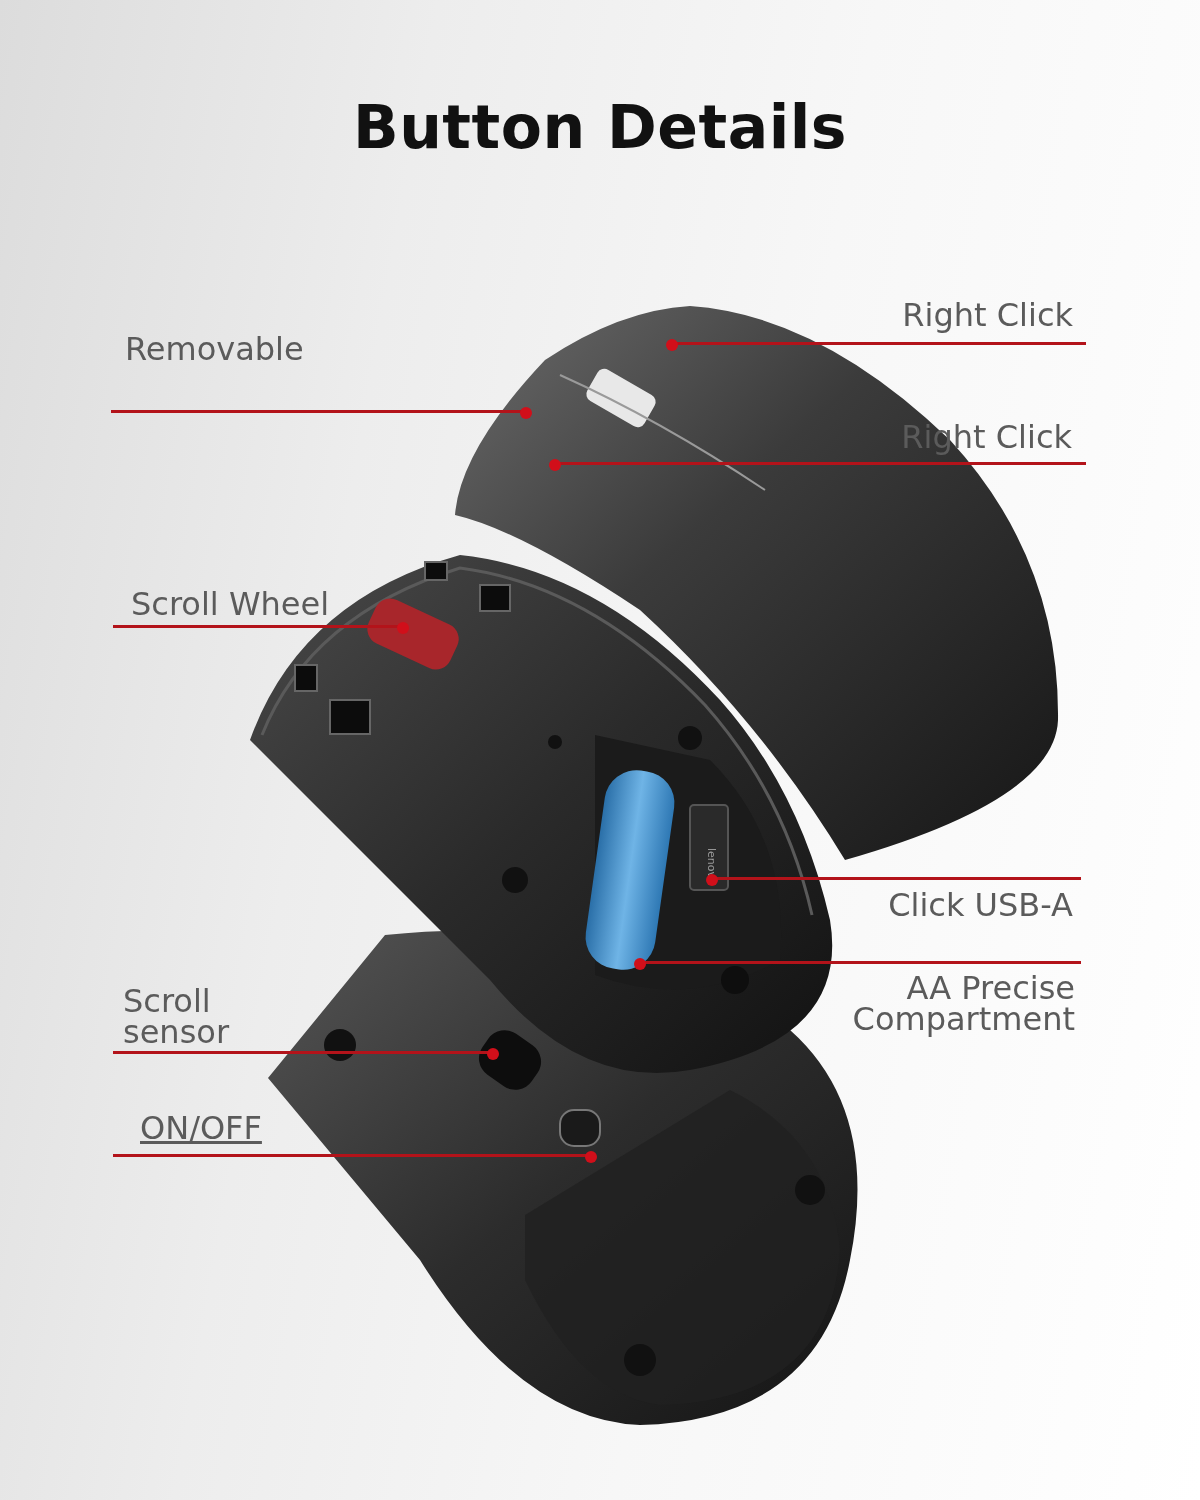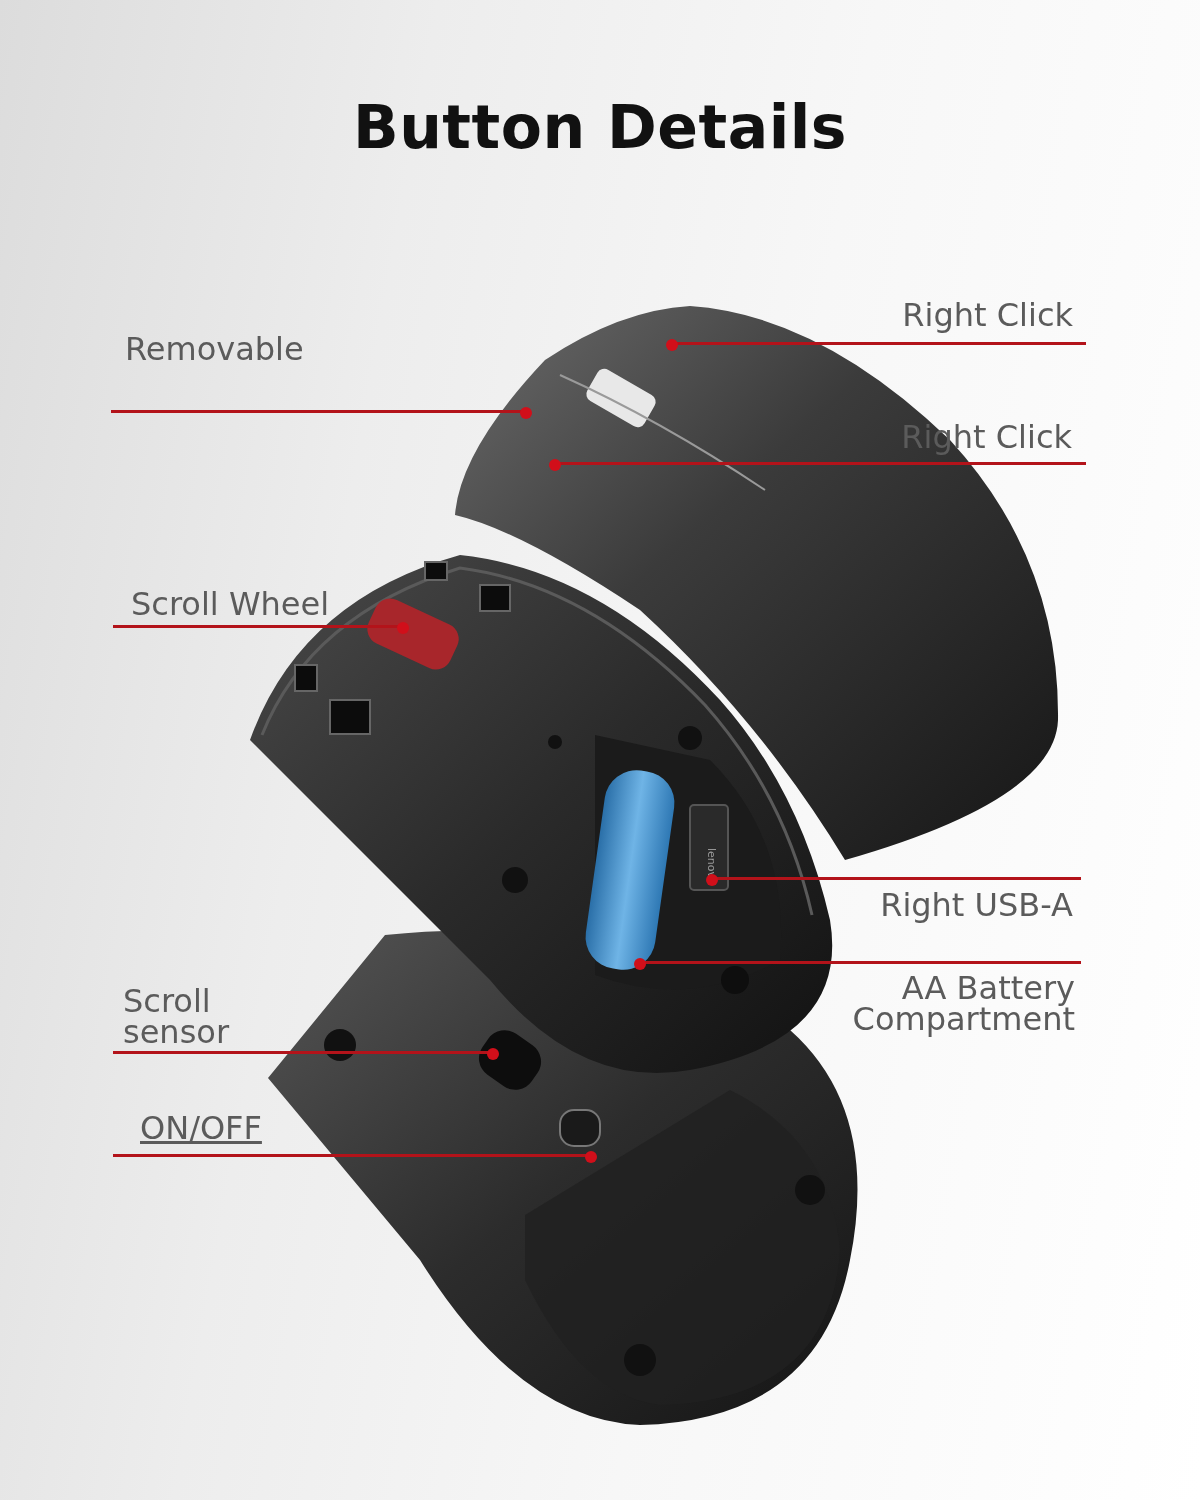--- a/index.html
+++ b/index.html
@@ -100,28 +100,28 @@
 
 <div>
   <div class="label" style="left:124px;top:589px;margin-left:7px;">Scroll Wheel</div>
   <div class="line" style="left:113px;top:625px;width:290px;"></div>
   <div class="dot" style="left:403px;top:626px;"></div>
 </div>
 
 <div>
   <div class="line" style="left:712px;top:877px;width:369px;"></div>
   <div class="dot" style="left:712px;top:878px;"></div>
-  <div class="label right" style="right:127px;top:890px;">Right USB-A</div>
+  <div class="label right" style="right:127px;top:890px;">Click USB-A</div>
 </div>
 
 <div>
   <div class="line" style="left:640px;top:961px;width:441px;"></div>
   <div class="dot" style="left:640px;top:962px;"></div>
   <div class="label right" style="right:125px;top:973px;">
-    <div>AA Battery</div>
+    <div>AA Precise</div>
     <div>Compartment</div>
   </div>
 </div>
 
 <div>
   <div class="label" style="left:123px;top:986px;">
     <div>Scroll</div>
     <div>sensor</div>
   </div>
   <div class="line" style="left:113px;top:1051px;width:380px;"></div>

